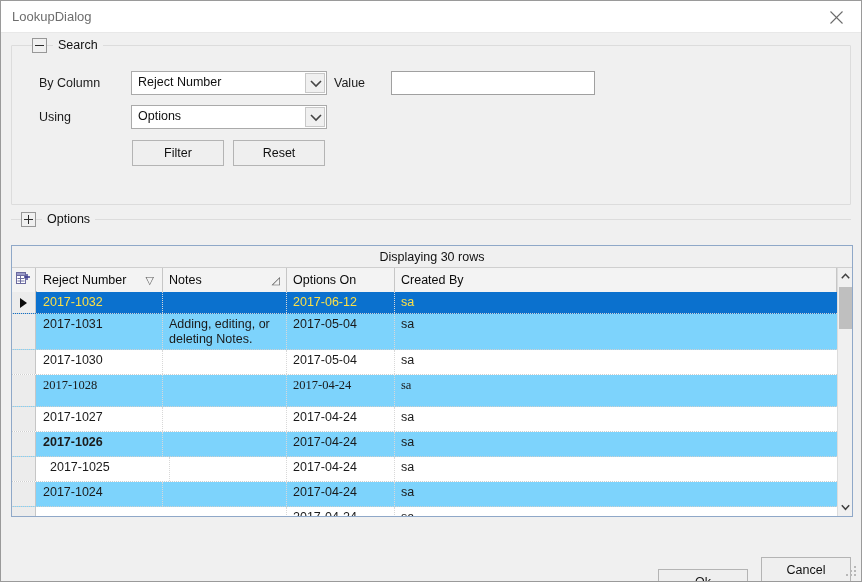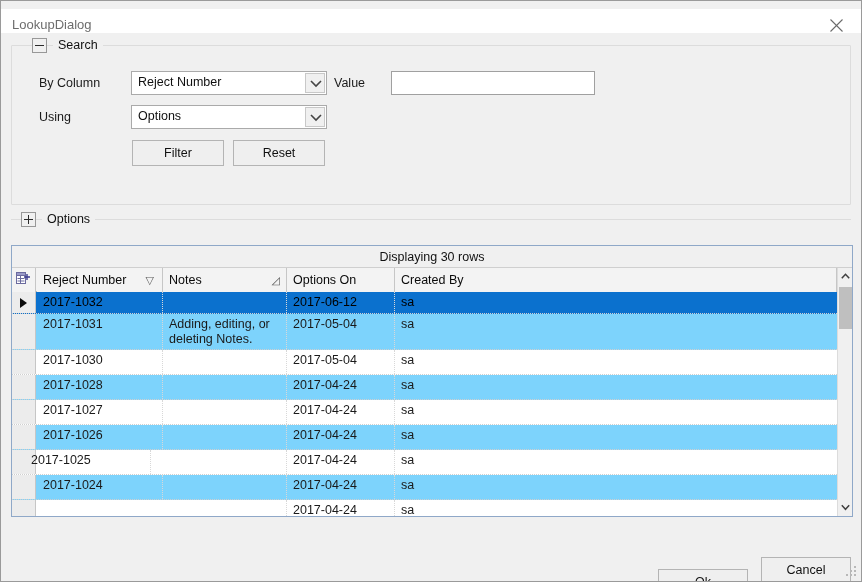--- a/index.html
+++ b/index.html
@@ -25,21 +25,20 @@
   }
 
   
   #titlebar {
     position: absolute;
     left: 0; top: 0;
     width: 860px;
     height: 32px;
     background: #ffffff;
     border-bottom: 1px solid #e8e8e8;
-    margin-top: 8px;
   }
   #title-text {
     position: absolute;
     left: 11px; top: 8px;
     font-size: 13px;
     color: #6d6d6d;
     font-family: "Liberation Sans", sans-serif;
     white-space: nowrap;
   }
   #close-btn {
@@ -224,21 +223,21 @@
   }
   .row {
     position: relative;
     width: 825px;
     border-bottom: 1px dotted #d0d0d0;
     overflow: hidden;
   }
   .row.alt   { background: #7dd3fc; }
   .row.plain { background: #ffffff; }
   .row.sel   { background: #0b71ce; }
-  .row.sel .cell { color: #000000; }
+  .row.sel .cell { color: #fde047; }
   .rowhdr {
     position: absolute;
     left: 0; top: 0;
     width: 24px; height: 100%;
     background: #ececec;
     border-right: 1px solid #c6c6c6;
     cursor: default;
   }
   .row.sel .rowhdr { background: #ececec; }
   .rowhdr .arrow {
@@ -424,44 +423,44 @@
             <div class="cell" style="left: 275px; width: 108px;">2017-05-04</div>
             <div class="cell" style="left: 383px; width: 442px; border-right: 0px;">sa</div>
           </div>
           <div class="row plain" style="height: 25px;">
             <div class="rowhdr"></div>
             <div class="cell" style="left: 25px; width: 126px;">2017-1030</div>
             <div class="cell" style="left: 151px; width: 124px;"></div>
             <div class="cell" style="left: 275px; width: 108px;">2017-05-04</div>
             <div class="cell" style="left: 383px; width: 442px; border-right: 0px;">sa</div>
           </div>
+          <div class="row alt" style="height: 32px; font-family: Liberation Serif, serif;">
+            <div class="rowhdr"></div>
+            <div class="cell" style="left: 25px; width: 126px;">2017-1028</div>
+            <div class="cell" style="left: 151px; width: 124px;"></div>
+            <div class="cell" style="left: 275px; width: 108px;">2017-04-24</div>
+            <div class="cell" style="left: 383px; width: 442px; border-right: 0px;">sa</div>
+          </div>
+          <div class="row plain" style="height: 25px;">
+            <div class="rowhdr"></div>
+            <div class="cell" style="left: 25px; width: 126px;">2017-1027</div>
+            <div class="cell" style="left: 151px; width: 124px;"></div>
+            <div class="cell" style="left: 275px; width: 108px;">2017-04-24</div>
+            <div class="cell" style="left: 383px; width: 442px; border-right: 0px;">sa</div>
+          </div>
           <div class="row alt" style="height: 25px;">
             <div class="rowhdr"></div>
-            <div class="cell" style="left: 25px; width: 126px;">2017-1028</div>
+            <div class="cell" style="left: 25px; width: 126px; font-weight: bold;">2017-1026</div>
             <div class="cell" style="left: 151px; width: 124px;"></div>
             <div class="cell" style="left: 275px; width: 108px;">2017-04-24</div>
             <div class="cell" style="left: 383px; width: 442px; border-right: 0px;">sa</div>
           </div>
           <div class="row plain" style="height: 25px;">
             <div class="rowhdr"></div>
-            <div class="cell" style="left: 25px; width: 126px;">2017-1027</div>
-            <div class="cell" style="left: 151px; width: 124px;"></div>
-            <div class="cell" style="left: 275px; width: 108px;">2017-04-24</div>
-            <div class="cell" style="left: 383px; width: 442px; border-right: 0px;">sa</div>
-          </div>
-          <div class="row alt" style="height: 25px;">
-            <div class="rowhdr"></div>
-            <div class="cell" style="left: 25px; width: 126px;">2017-1026</div>
-            <div class="cell" style="left: 151px; width: 124px;"></div>
-            <div class="cell" style="left: 275px; width: 108px;">2017-04-24</div>
-            <div class="cell" style="left: 383px; width: 442px; border-right: 0px;">sa</div>
-          </div>
-          <div class="row plain" style="height: 25px;">
-            <div class="rowhdr"></div>
-            <div class="cell" style="left: 13px; width: 126px;">2017-1025</div>
+            <div class="cell" style="left: 32px; width: 126px;">2017-1025</div>
             <div class="cell" style="left: 151px; width: 124px;"></div>
             <div class="cell" style="left: 275px; width: 108px;">2017-04-24</div>
             <div class="cell" style="left: 383px; width: 442px; border-right: 0px;">sa</div>
           </div>
           <div class="row alt" style="height: 25px;">
             <div class="rowhdr"></div>
             <div class="cell" style="left: 25px; width: 126px;">2017-1024</div>
             <div class="cell" style="left: 151px; width: 124px;"></div>
             <div class="cell" style="left: 275px; width: 108px;">2017-04-24</div>
             <div class="cell" style="left: 383px; width: 442px; border-right: 0px;">sa</div>

